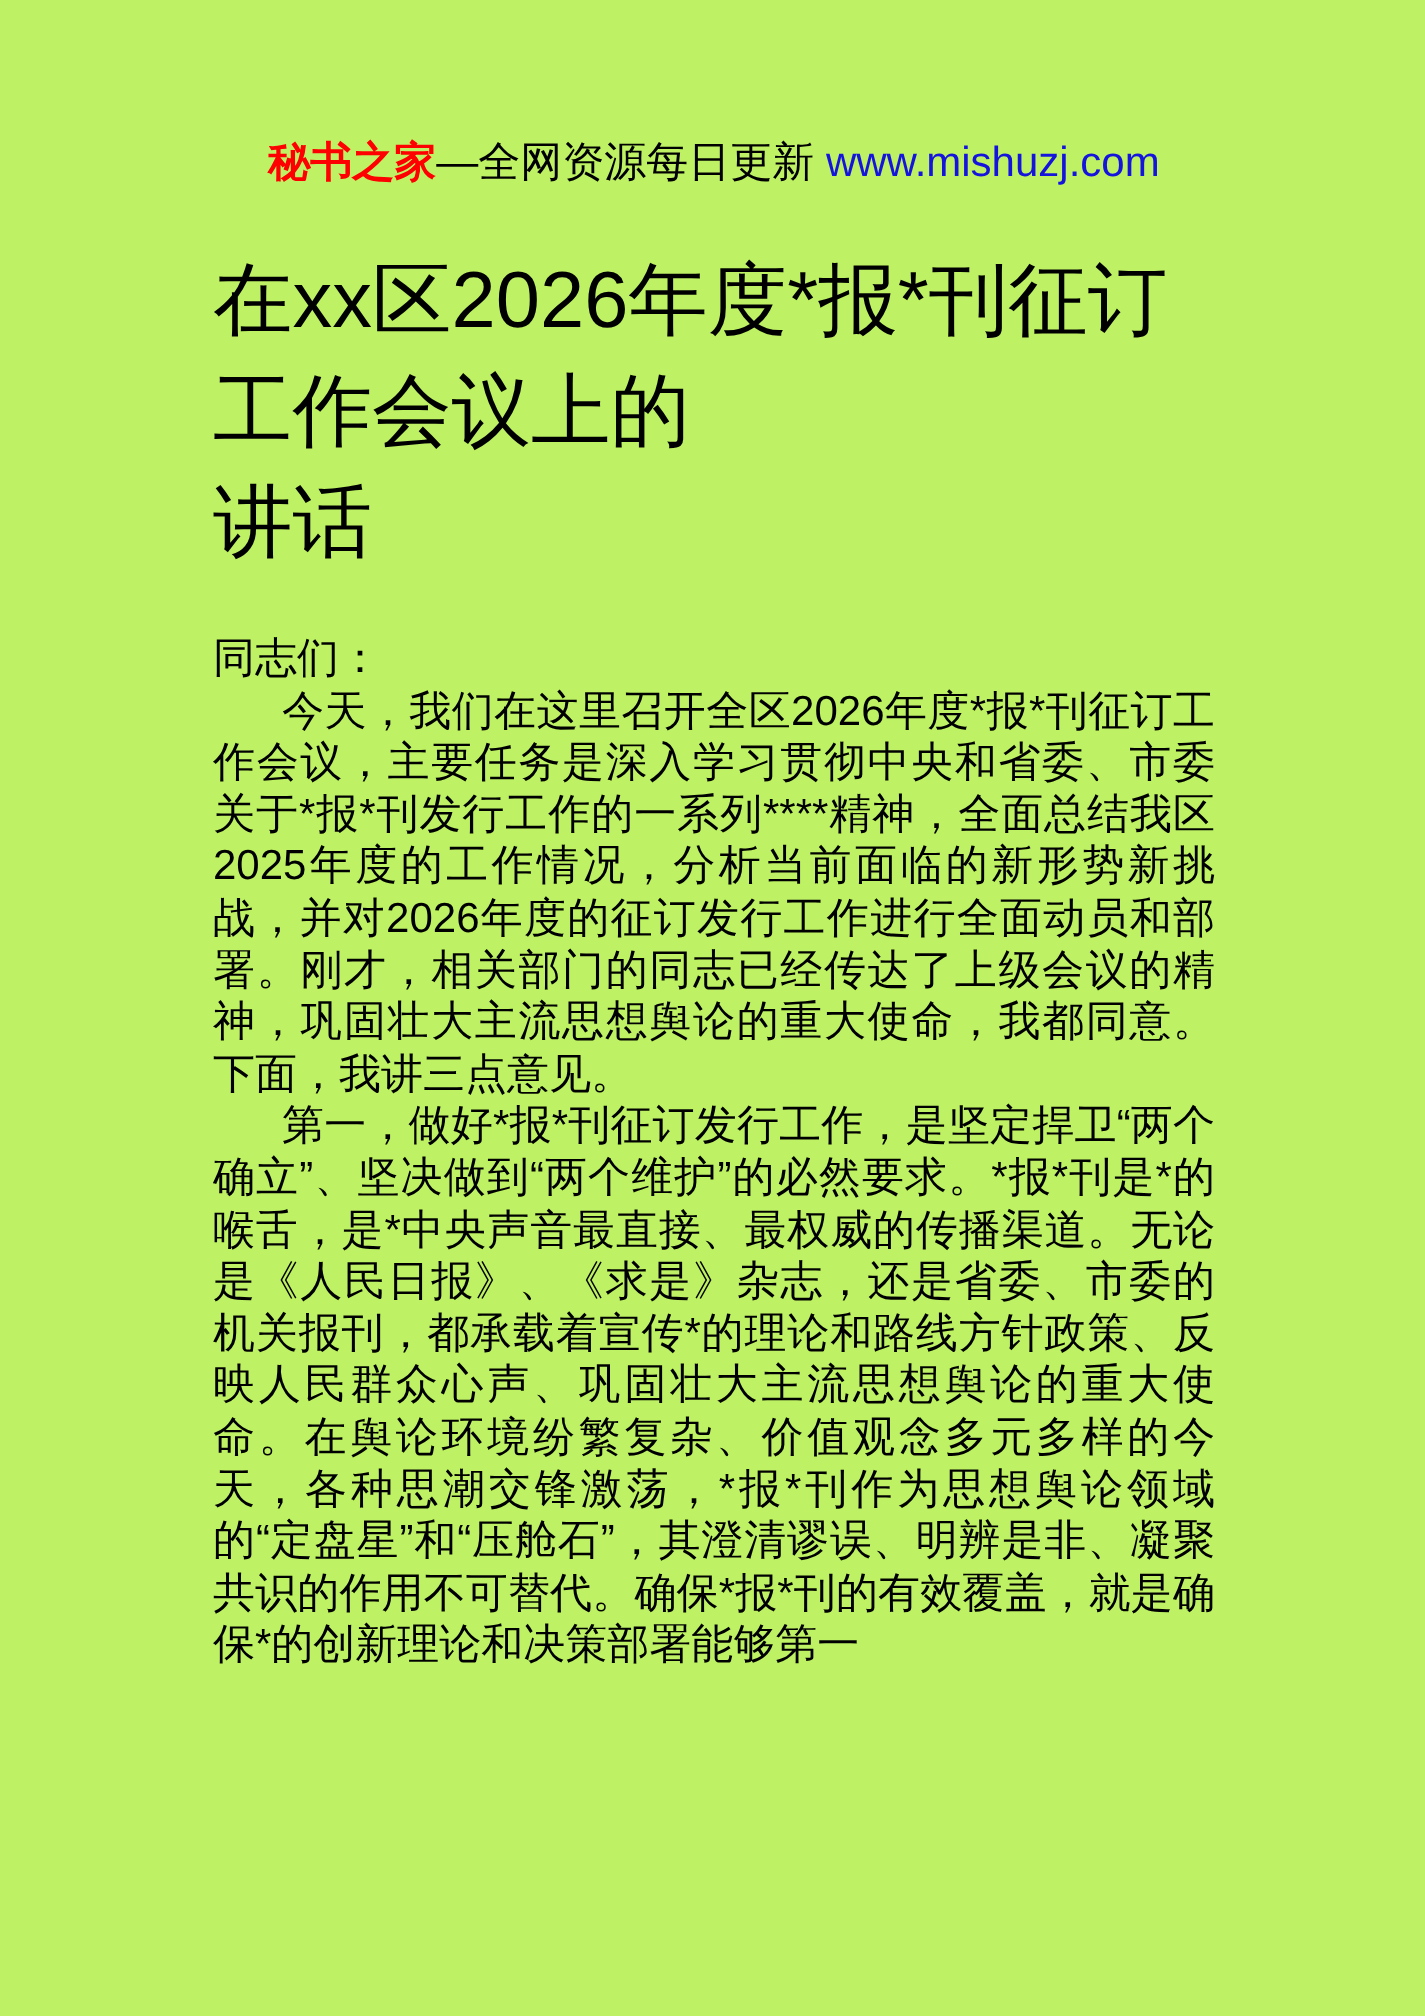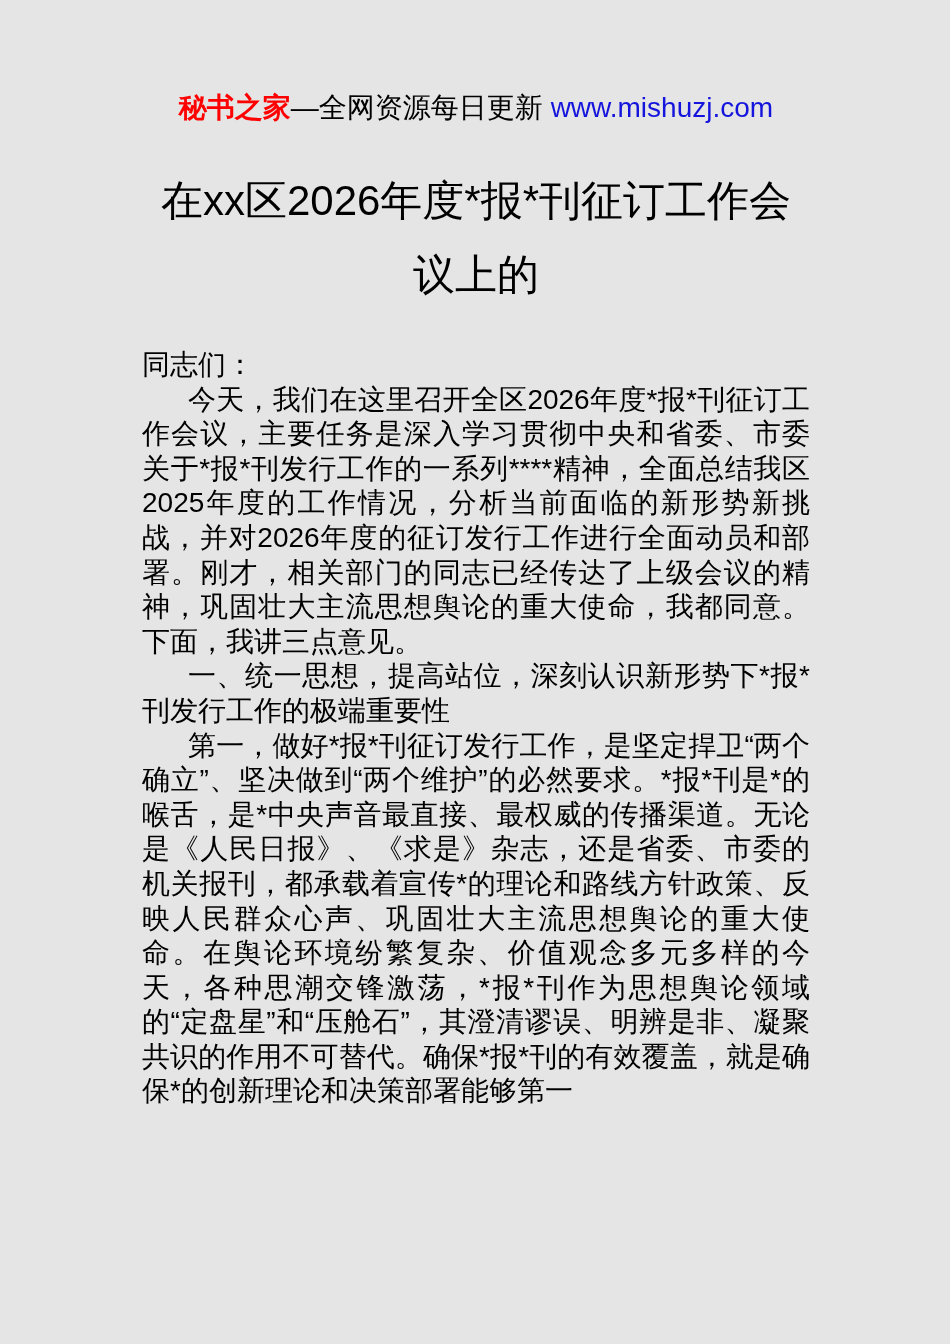--- a/index.html
+++ b/index.html
@@ -12,43 +12,42 @@
     height: 1344px;
     overflow: hidden;
     font-family: "Liberation Sans", sans-serif;
     color: #000000;
   }
   .page {
     box-sizing: border-box;
     width: 950px;
     height: 1344px;
     padding: 90px 140px 0 142px;
-    background: #e5e5e5;
+    background: #bef264;
   }
   .site-header {
     text-align: center;
     font-size: 28px;
     line-height: 36px;
     white-space: nowrap;
   }
   .brand {
     color: #fe0000;
     font-weight: bold;
   }
   .tagline {
     color: #000000;
   }
   .site-url {
     color: #1414dd;
     text-decoration: none;
   }
   .doc-title {
     margin-top: 38px;
-    text-align: center;
-    font-size: 42px;
+    font-size: 53px;
     line-height: 74px;
     font-weight: 400;
     color: #000000;
   }
   .doc-body {
     margin-top: 36px;
     font-size: 28px;
     line-height: 34.6px;
   }
   .para {
@@ -65,22 +64,22 @@
 <body>
 
 <div class="page">
 
   <div class="site-header">
     <span class="brand" style="color: rgb(254, 0, 0);">秘书之家</span><span class="tagline">—全网资源每日更新 </span><span class="site-url" style="color: rgb(20, 20, 221);">www.mishuzj.com</span>
   </div>
 
   <div class="doc-title">
     <div>在xx区2026年度*报*刊征订工作会议上的</div>
+    <div>讲话</div>
   </div>
 
   <div class="doc-body">
       <p class="para salutation">同志们：</p>
       <p class="para body">今天，我们在这里召开全区2026年度*报*刊征订工作会议，主要任务是深入学习贯彻中央和省委、市委关于*报*刊发行工作的一系列****精神，全面总结我区2025年度的工作情况，分析当前面临的新形势新挑战，并对2026年度的征订发行工作进行全面动员和部署。刚才，相关部门的同志已经传达了上级会议的精神，巩固壮大主流思想舆论的重大使命，我都同意。下面，我讲三点意见。</p>
-      <p class="para heading">一、统一思想，提高站位，深刻认识新形势下*报*刊发行工作的极端重要性</p>
       <p class="para body">第一，做好*报*刊征订发行工作，是坚定捍卫“两个确立”、坚决做到“两个维护”的必然要求。*报*刊是*的喉舌，是*中央声音最直接、最权威的传播渠道。无论是《人民日报》、《求是》杂志，还是省委、市委的机关报刊，都承载着宣传*的理论和路线方针政策、反映人民群众心声、巩固壮大主流思想舆论的重大使命。在舆论环境纷繁复杂、价值观念多元多样的今天，各种思潮交锋激荡，*报*刊作为思想舆论领域的“定盘星”和“压舱石”，其澄清谬误、明辨是非、凝聚共识的作用不可替代。确保*报*刊的有效覆盖，就是确保*的创新理论和决策部署能够第一</p>
     </div>
 
 </div>
 
 </body></html>

